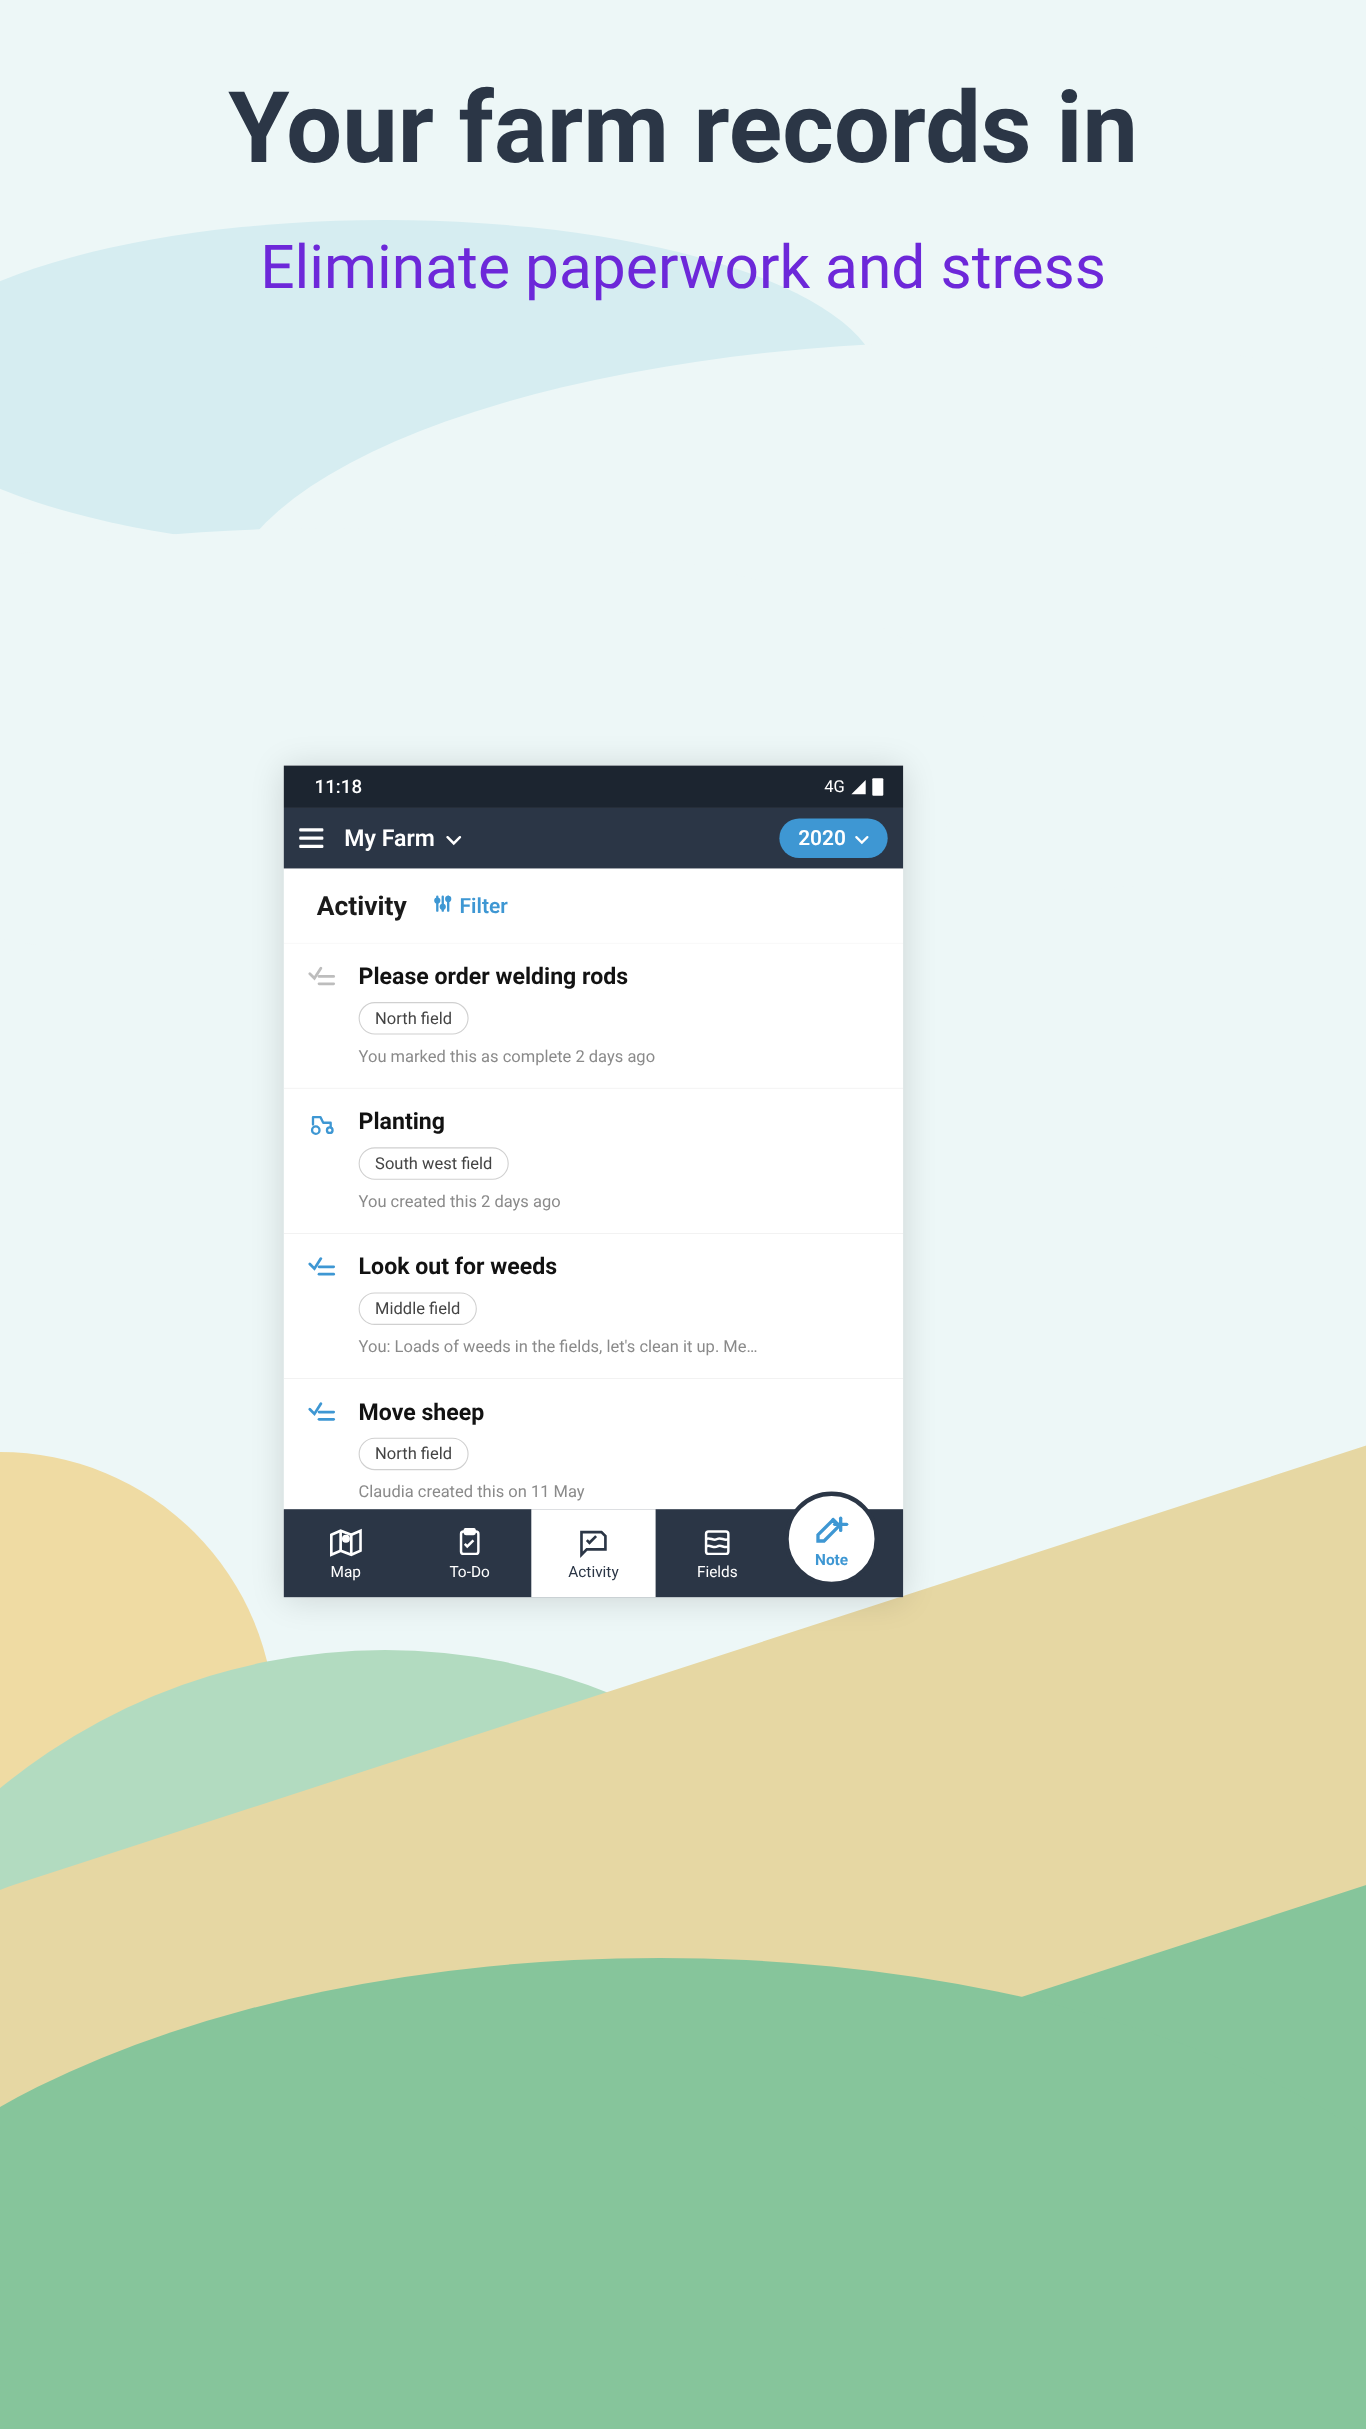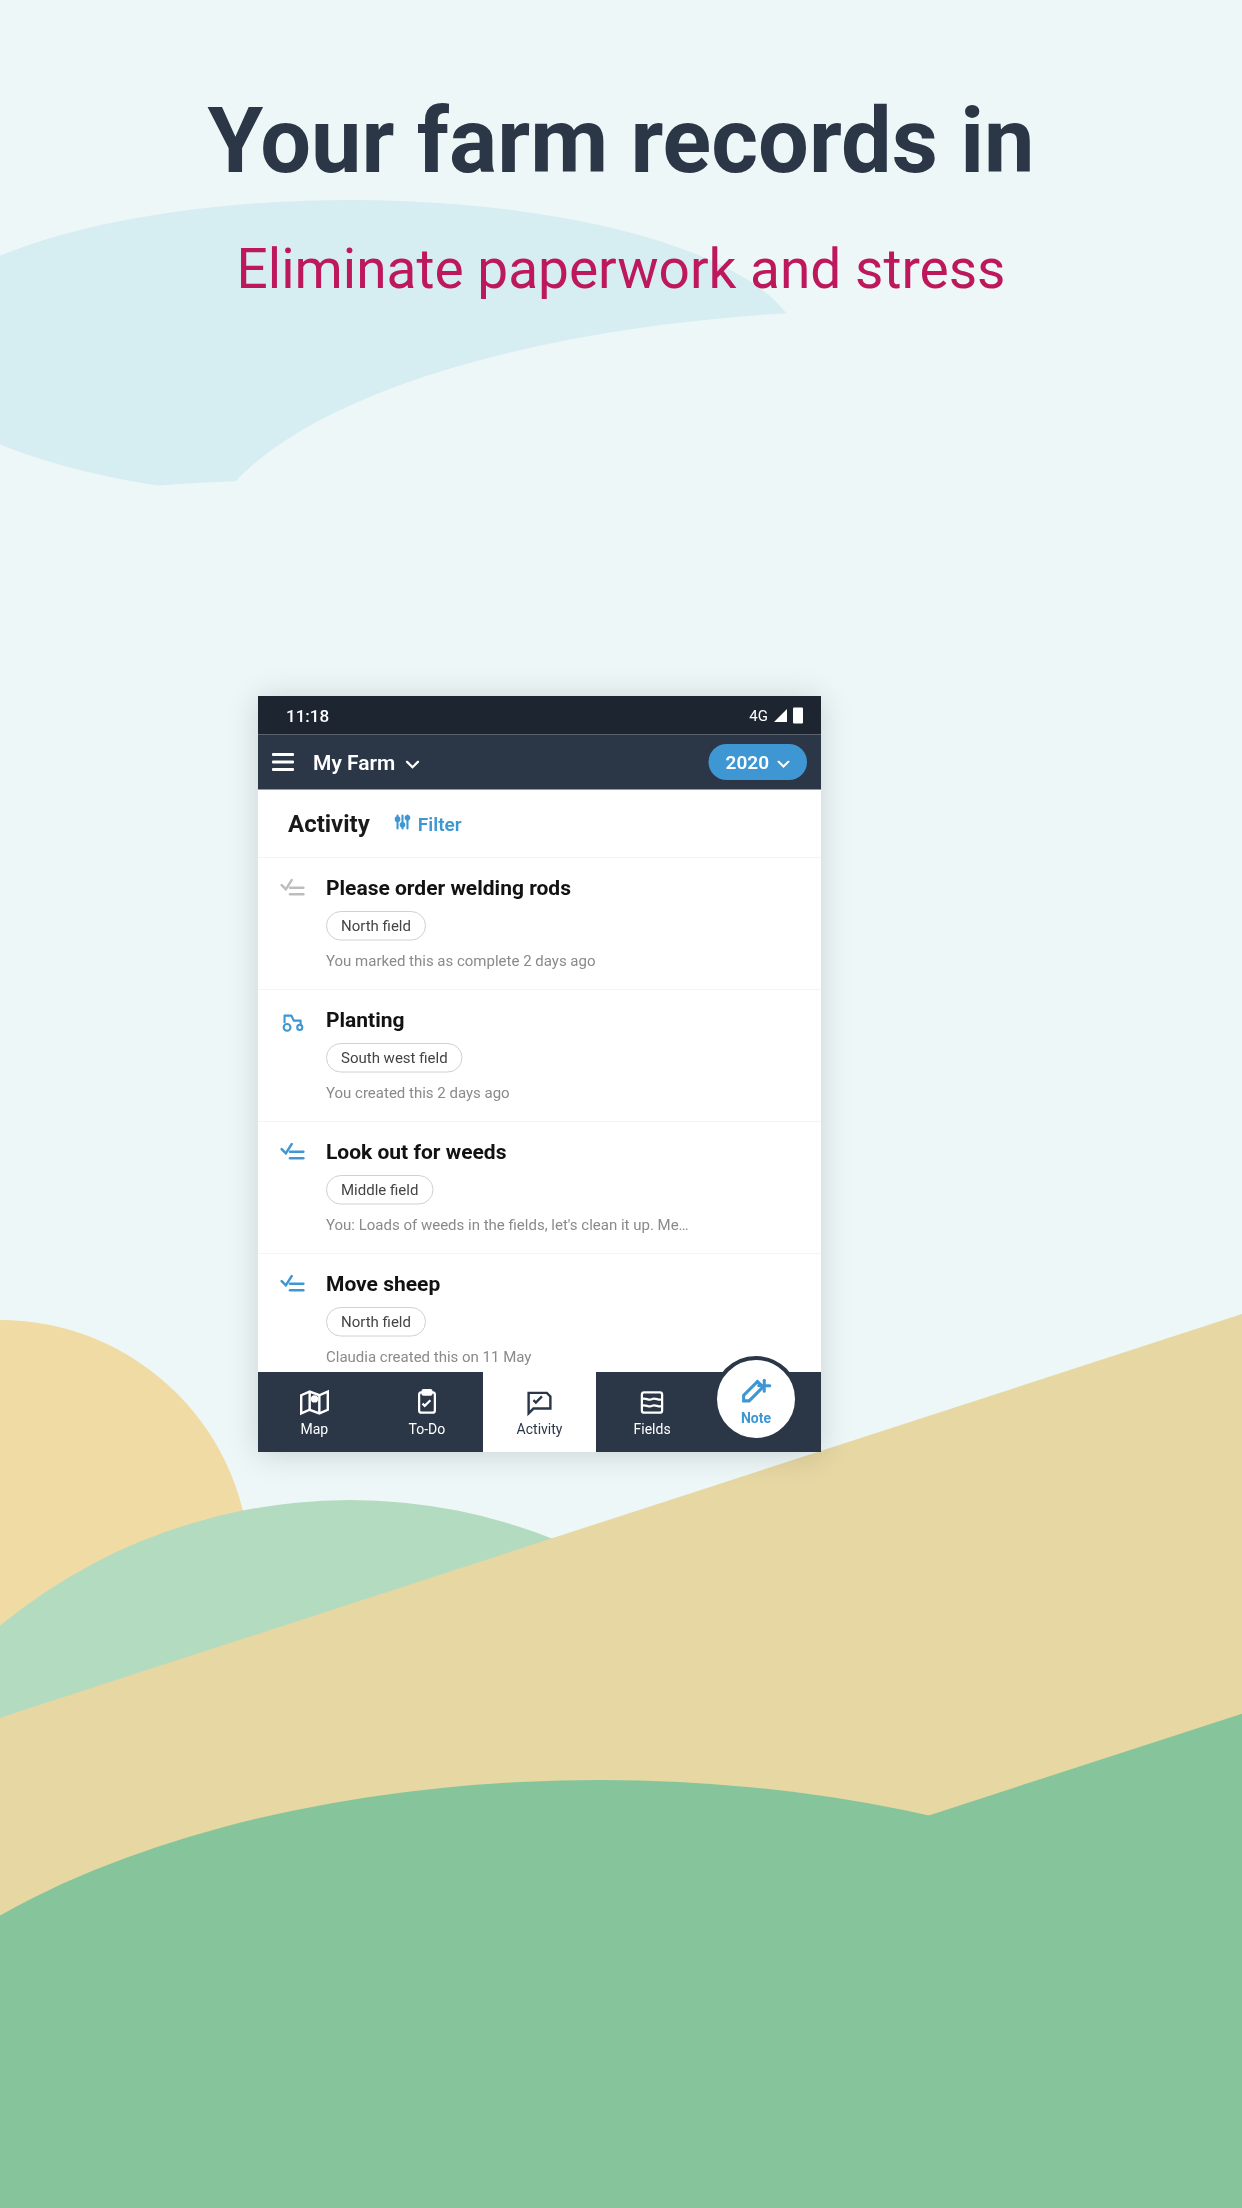--- a/index.html
+++ b/index.html
@@ -24,28 +24,28 @@
     .path { position: absolute; top: 1500px; left: -150px; width: 1700px; height: 380px; background: #e6d7a3; transform: rotate(-18deg); border-radius: 200px; }
     
     .marketing-title {
       position: relative;
       z-index: 2;
       text-align: center;
       font-size: 90px;
       font-weight: 700;
       color: #2b3646;
       line-height: 1.1;
-      padding-top: 92px;
+      padding-top: 67px;
     }
     .marketing-sub {
       position: relative;
       z-index: 2;
       text-align: center;
       font-size: 55px;
-      color: #be185d;
+      color: #6d28d9;
       margin-top: 46px;
     }
     
     
     .phone {
       position: absolute;
       left: 258px;
       top: 696px;
       width: 1126px;
       height: 1512px;

